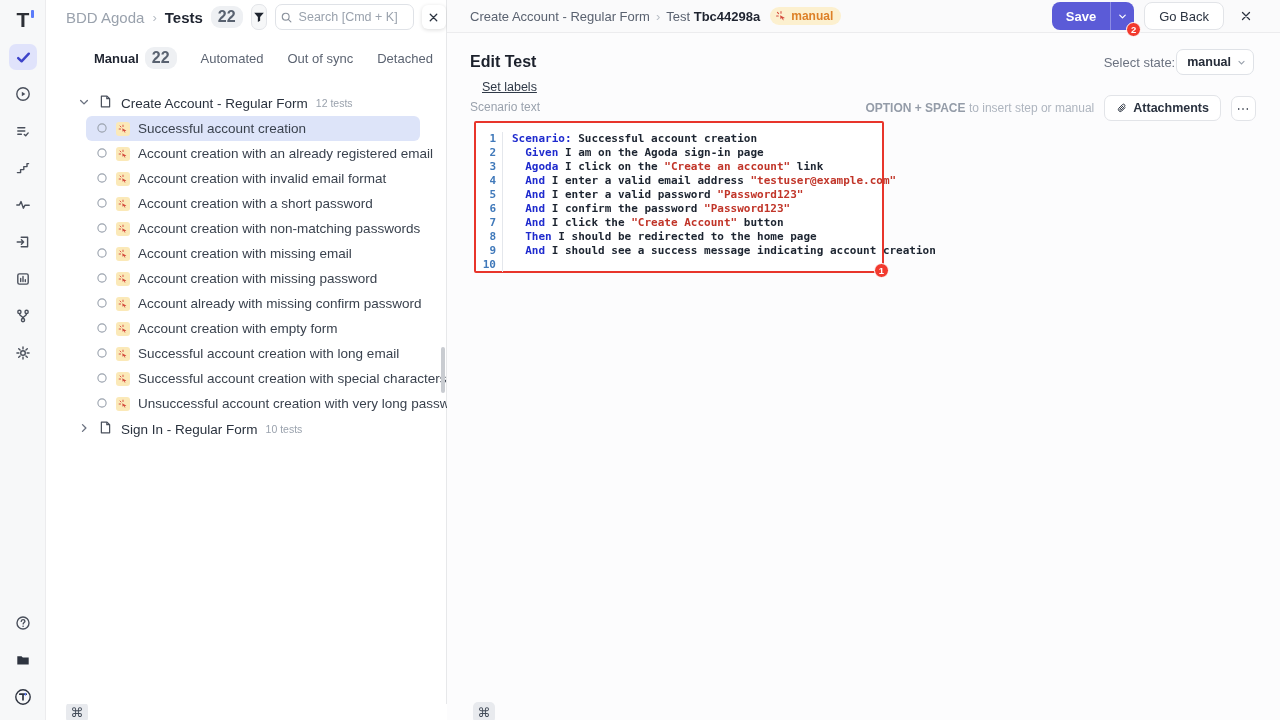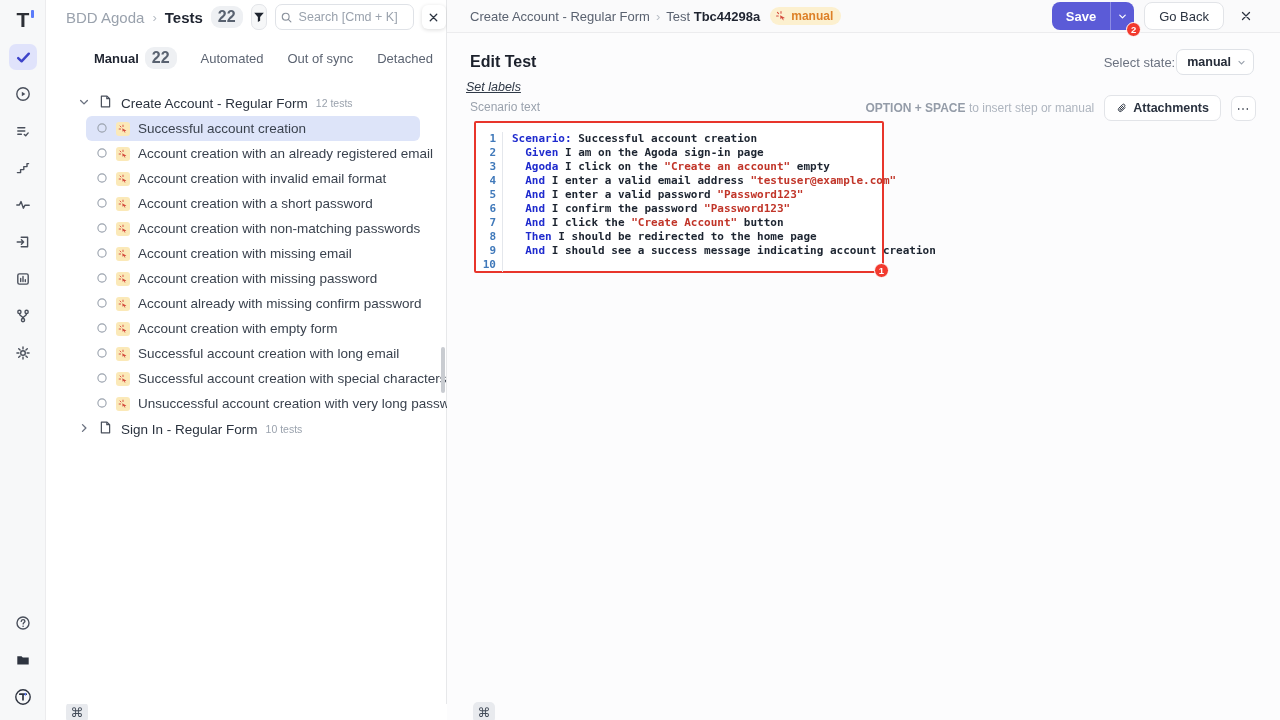--- a/index.html
+++ b/index.html
@@ -54,21 +54,21 @@
   .save-caret { width:24px; display:flex; align-items:center; justify-content:center; border-left:1px solid rgba(255,255,255,.3); }
   .badge-num { width:15px; height:15px; border-radius:50%; background:#f23a2e; border:1.5px solid #fff; color:#fff; font-size:9.5px; font-weight:700; display:flex; align-items:center; justify-content:center; }
   .save-badge { position:absolute; right:-7px; bottom:-7px; }
   .goback-btn { height:28px; padding:0 14px; border:1px solid #e2e4e8; background:#fff; border-radius:8px; font-size:13px; font-weight:500; color:#2b3340; display:flex; align-items:center; cursor:pointer; }
   .rp-x { width:24px; height:24px; display:flex; align-items:center; justify-content:center; cursor:pointer; }
 
   .rp-title { position:absolute; left:23px; top:53px; font-size:16px; font-weight:700; color:#1b202b; }
   .state-wrap { position:absolute; right:26px; top:49px; display:flex; align-items:center; gap:1px; }
   .state-label { font-size:13px; color:#6b7280; }
   .state-select { height:26px; min-width:62px; border:1px solid #dfe2e7; border-radius:7px; background:#fff; display:flex; align-items:center; justify-content:space-between; gap:6px; padding:0 7px 0 10px; font-size:12.5px; font-weight:700; color:#252c38; cursor:pointer; }
-  .set-labels { position:absolute; left:19px; top:80px; font-size:12.5px; color:#2f3947; text-decoration:underline; cursor:pointer;font-style:italic; }
+  .set-labels { position:absolute; left:35px; top:80px; font-size:12.5px; color:#2f3947; text-decoration:underline; cursor:pointer; }
   .scenario-label { position:absolute; left:23px; top:100px; font-size:12px; color:#9aa2ad; }
   .hint-row { position:absolute; right:24px; top:95px; display:flex; align-items:center; gap:10px; }
   .hint { font-size:12px; color:#aeb5bf; }
   .hint b { color:#949ca8; font-weight:700; }
   .attach-btn { height:26px; border:1px solid #e2e4e8; border-radius:7px; background:#fff; display:flex; align-items:center; gap:5px; padding:0 11px; font-size:12.5px; font-weight:600; color:#2b3340; cursor:pointer; }
   .more-btn { width:25px; height:25px; border:1px solid #e2e4e8; border-radius:7px; background:#fff; display:flex; align-items:center; justify-content:center; font-size:13px; color:#2b3340; cursor:pointer; letter-spacing:1px; }
 
   .editor { position:absolute; left:27px; top:121px; width:410px; height:152px; background:#fff; border:2px solid #e8352b; border-radius:2px; padding-top:9px; cursor:text; }
   .eline { display:flex; height:14px; line-height:14px; font-family:"DejaVu Sans Mono", monospace; font-size:11px; }
   .ln { width:27px; flex:none; text-align:right; padding-right:6px; color:#4079ba; font-weight:600; border-right:1px solid #e4e7ec; }
@@ -467,21 +467,21 @@
     <div class="eline">
           <span class="ln">1</span>
           <span class="code"><span class="tok-kw">Scenario:</span><span> Successful account creation</span></span>
         </div>
         <div class="eline">
           <span class="ln">2</span>
           <span class="code"><span>  </span><span class="tok-kw">Given</span><span> I am on the Agoda sign-in page</span></span>
         </div>
         <div class="eline">
           <span class="ln">3</span>
-          <span class="code"><span>  </span><span class="tok-kw">Agoda</span><span> I click on the </span><span class="tok-str">"Create an account"</span><span> empty</span></span>
+          <span class="code"><span>  </span><span class="tok-kw">Agoda</span><span> I click on the </span><span class="tok-str">"Create an account"</span><span> link</span></span>
         </div>
         <div class="eline">
           <span class="ln">4</span>
           <span class="code"><span>  </span><span class="tok-kw">And</span><span> I enter a valid email address </span><span class="tok-str">"testuser@example.com"</span></span>
         </div>
         <div class="eline">
           <span class="ln">5</span>
           <span class="code"><span>  </span><span class="tok-kw">And</span><span> I enter a valid password </span><span class="tok-str">"Password123"</span></span>
         </div>
         <div class="eline">

